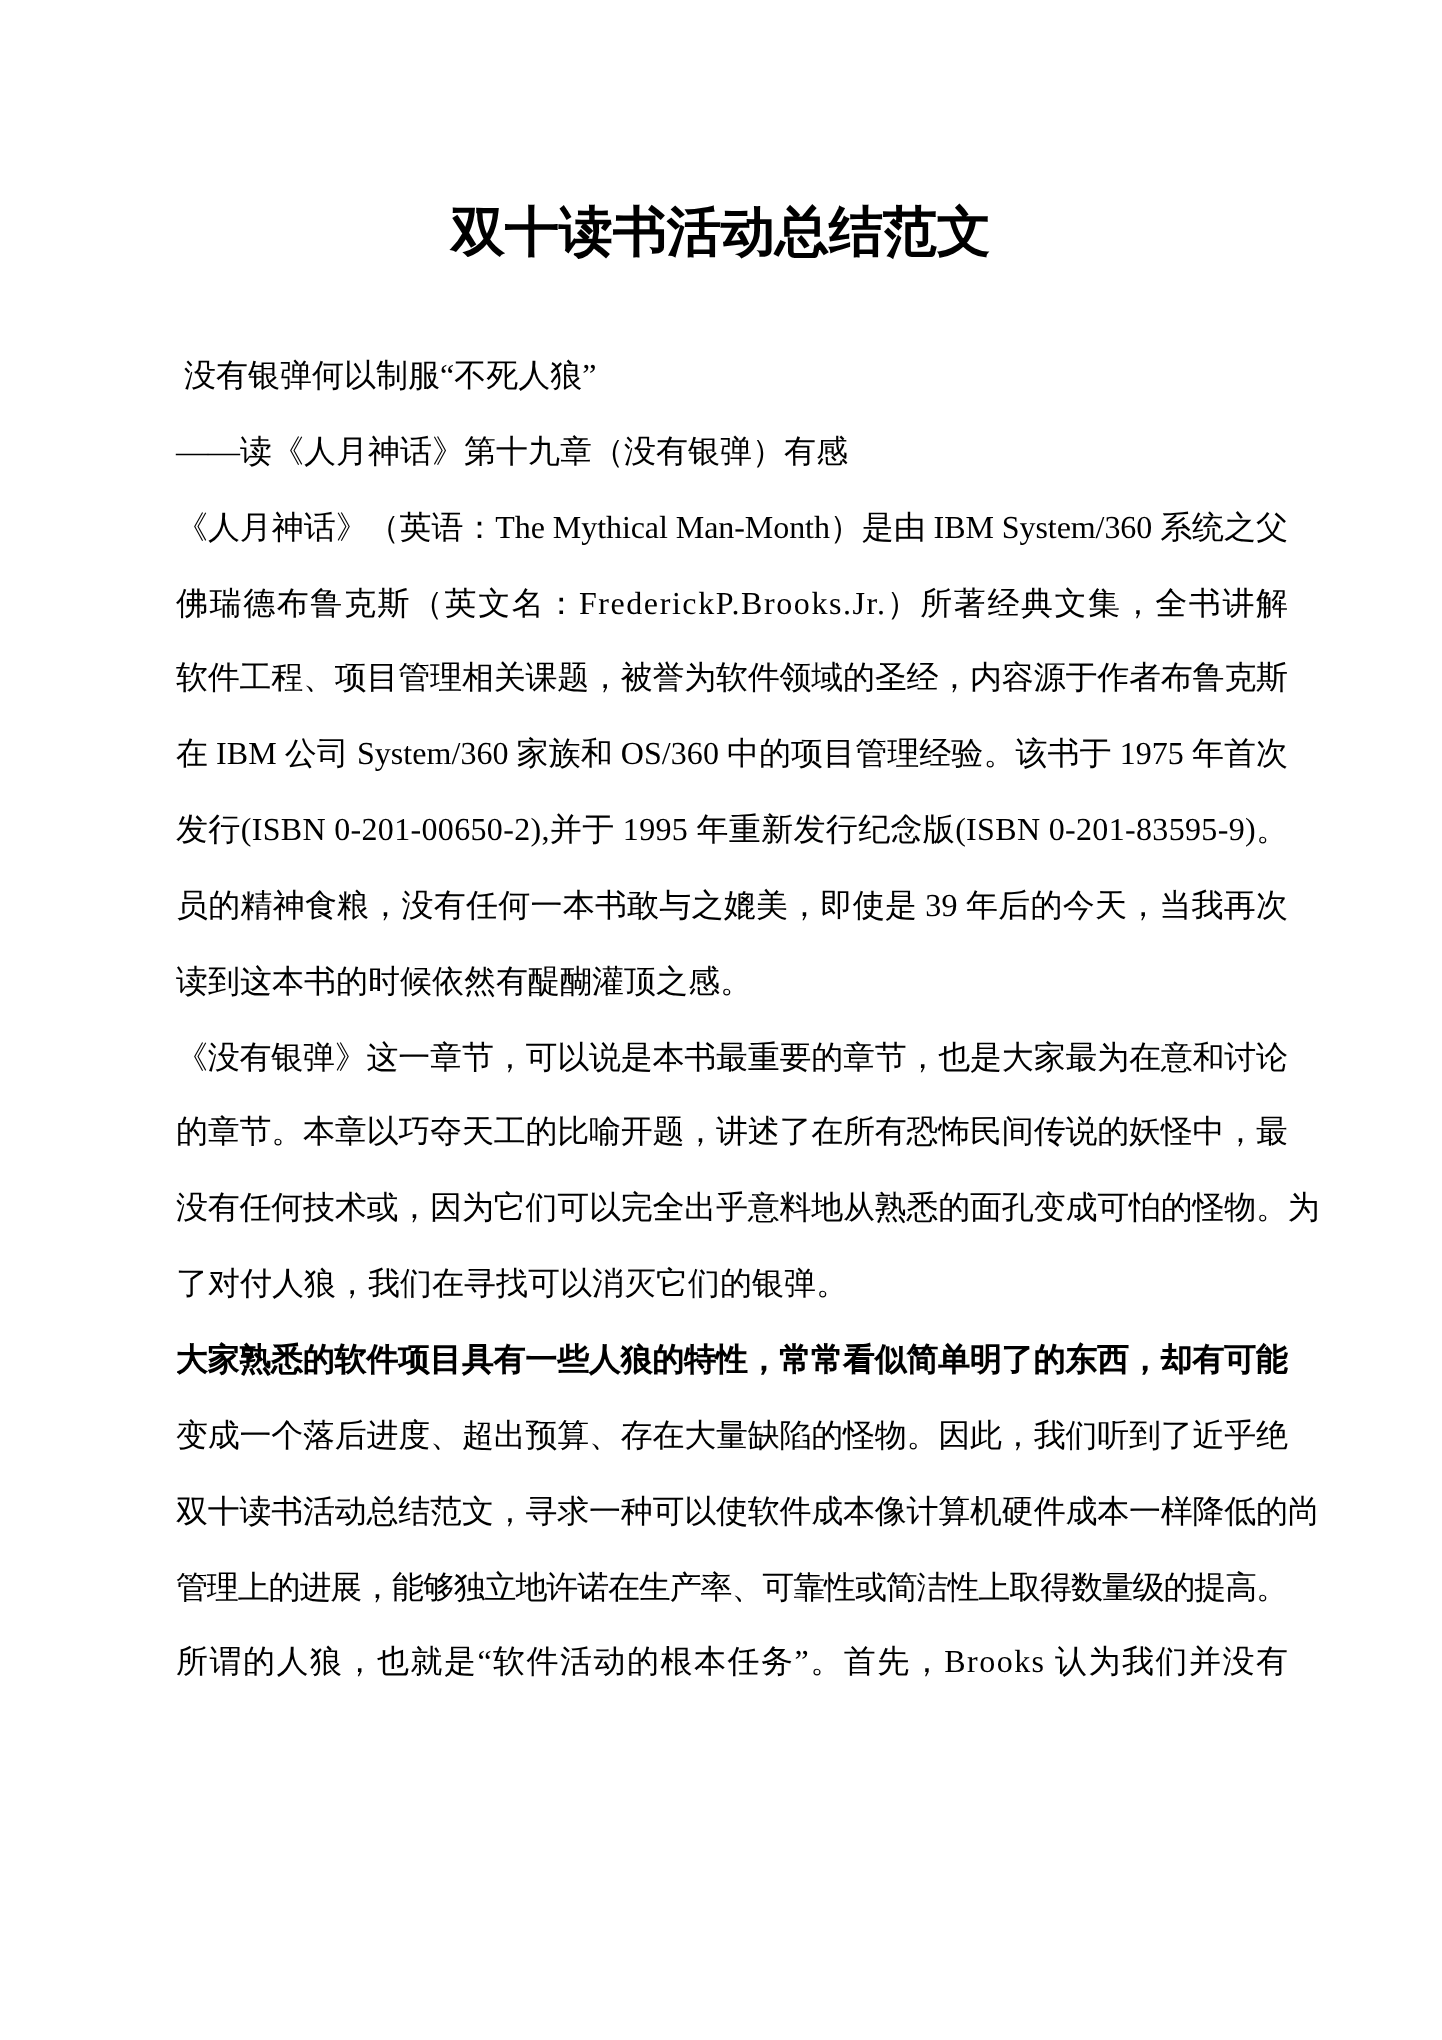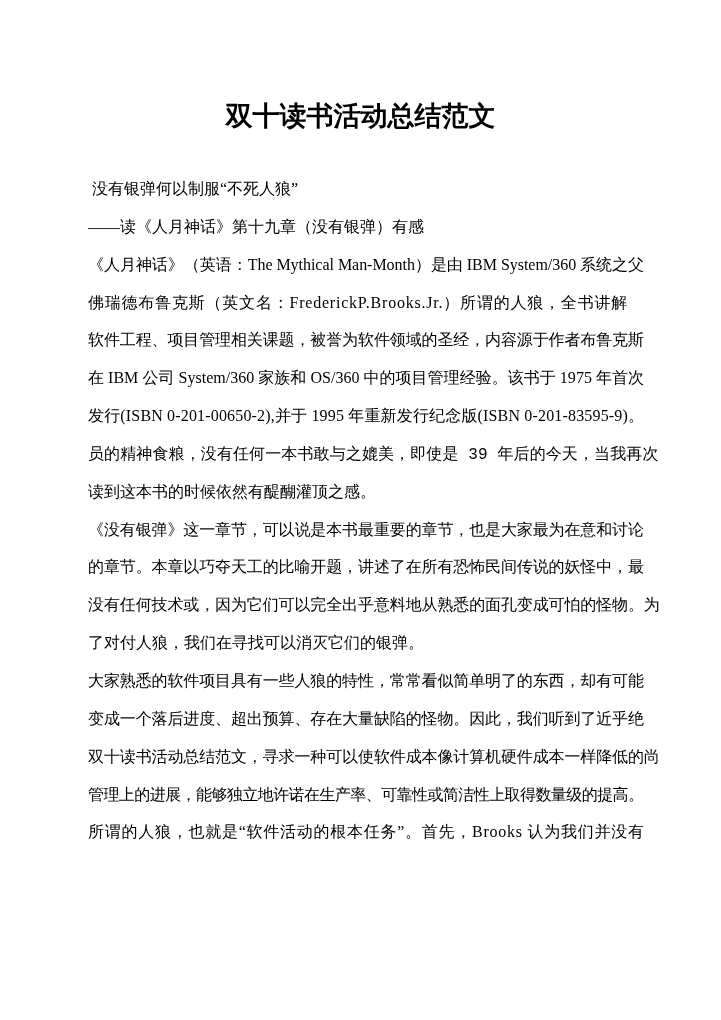--- a/index.html
+++ b/index.html
@@ -53,37 +53,37 @@
   <h1 class="doc-title">双十读书活动总结范文</h1>
   <div class="doc-body">
       <div class="paragraph">
         <div class="line"><span class="line-text"> 没有银弹何以制服“不死人狼”</span></div>
       </div>
       <div class="paragraph">
         <div class="line"><span class="line-text">——读《人月神话》第十九章（没有银弹）有感</span></div>
       </div>
       <div class="paragraph">
         <div class="line just"><span class="line-text" style="letter-spacing: -0.033px;">《人月神话》（英语：The Mythical Man-Month）是由 IBM System/360 系统之父</span></div>
-        <div class="line just"><span class="line-text" style="letter-spacing: 0.788px;">佛瑞德布鲁克斯（英文名：FrederickP.Brooks.Jr.）所谓的人狼，全书讲解</span></div>
+        <div class="line just"><span class="line-text" style="letter-spacing: 0.788px;">佛瑞德布鲁克斯（英文名：FrederickP.Brooks.Jr.）所著经典文集，全书讲解</span></div>
         <div class="line just"><span class="line-text" style="letter-spacing: -0.118px;">软件工程、项目管理相关课题，被誉为软件领域的圣经，内容源于作者布鲁克斯</span></div>
         <div class="line just"><span class="line-text" style="letter-spacing: 0.026px;">在 IBM 公司 System/360 家族和 OS/360 中的项目管理经验。该书于 1975 年首次</span></div>
         <div class="line just"><span class="line-text" style="letter-spacing: 0.166px;">发行(ISBN 0-201-00650-2),并于 1995 年重新发行纪念版(ISBN 0-201-83595-9)。</span></div>
       </div>
       <div class="paragraph">
-        <div class="line just"><span class="line-text" style="letter-spacing: 0.111px; font-family: Liberation Mono, monospace;">员的精神食粮，没有任何一本书敢与之媲美，即使是 39 年后的今天，当我再次</span></div>
+        <div class="line just"><span class="line-text" style="letter-spacing: 0.111px;">员的精神食粮，没有任何一本书敢与之媲美，即使是 39 年后的今天，当我再次</span></div>
         <div class="line"><span class="line-text">读到这本书的时候依然有醍醐灌顶之感。</span></div>
       </div>
       <div class="paragraph">
         <div class="line just"><span class="line-text" style="letter-spacing: -0.118px;">《没有银弹》这一章节，可以说是本书最重要的章节，也是大家最为在意和讨论</span></div>
         <div class="line just"><span class="line-text" style="letter-spacing: -0.118px;">的章节。本章以巧夺天工的比喻开题，讲述了在所有恐怖民间传说的妖怪中，最</span></div>
         <div class="line just"><span class="line-text" style="letter-spacing: -0.118px;">没有任何技术或，因为它们可以完全出乎意料地从熟悉的面孔变成可怕的怪物。为</span></div>
         <div class="line"><span class="line-text">了对付人狼，我们在寻找可以消灭它们的银弹。</span></div>
       </div>
       <div class="paragraph">
-        <div class="line just"><span class="line-text" style="letter-spacing: -0.118px;">大家熟悉的软件项目具有一些人狼的特性，常常看似简单明了的东西，却有可能</span></div>
+        <div class="line just"><span class="line-text" style="letter-spacing: -0.118px; font-weight: bold;">大家熟悉的软件项目具有一些人狼的特性，常常看似简单明了的东西，却有可能</span></div>
         <div class="line just"><span class="line-text" style="letter-spacing: -0.118px;">变成一个落后进度、超出预算、存在大量缺陷的怪物。因此，我们听到了近乎绝</span></div>
         <div class="line just"><span class="line-text" style="letter-spacing: -0.118px;">双十读书活动总结范文，寻求一种可以使软件成本像计算机硬件成本一样降低的尚</span></div>
         <div class="line just"><span class="line-text" style="letter-spacing: -0.571px;">管理上的进展，能够独立地许诺在生产率、可靠性或简洁性上取得数量级的提高。</span></div>
       </div>
       <div class="paragraph">
         <div class="line just"><span class="line-text" style="letter-spacing: 0.745px;">所谓的人狼，也就是“软件活动的根本任务”。首先，Brooks 认为我们并没有</span></div>
       </div>
     </div>
 </div>
 

